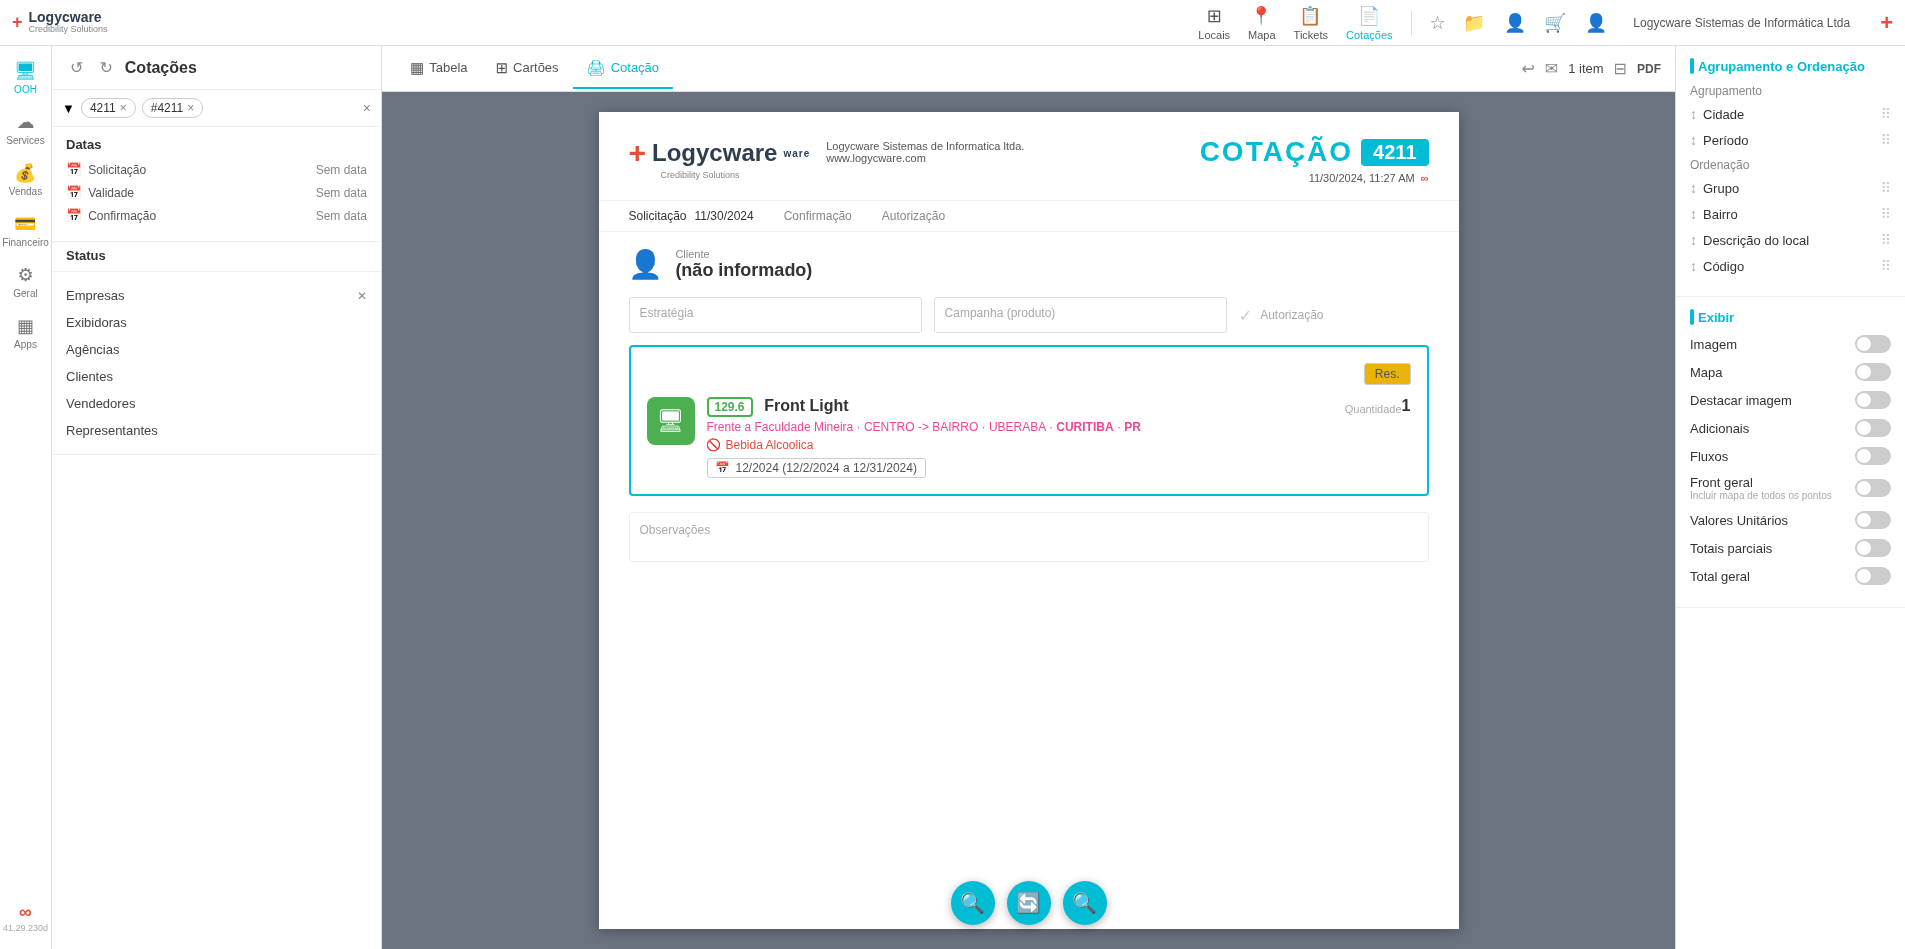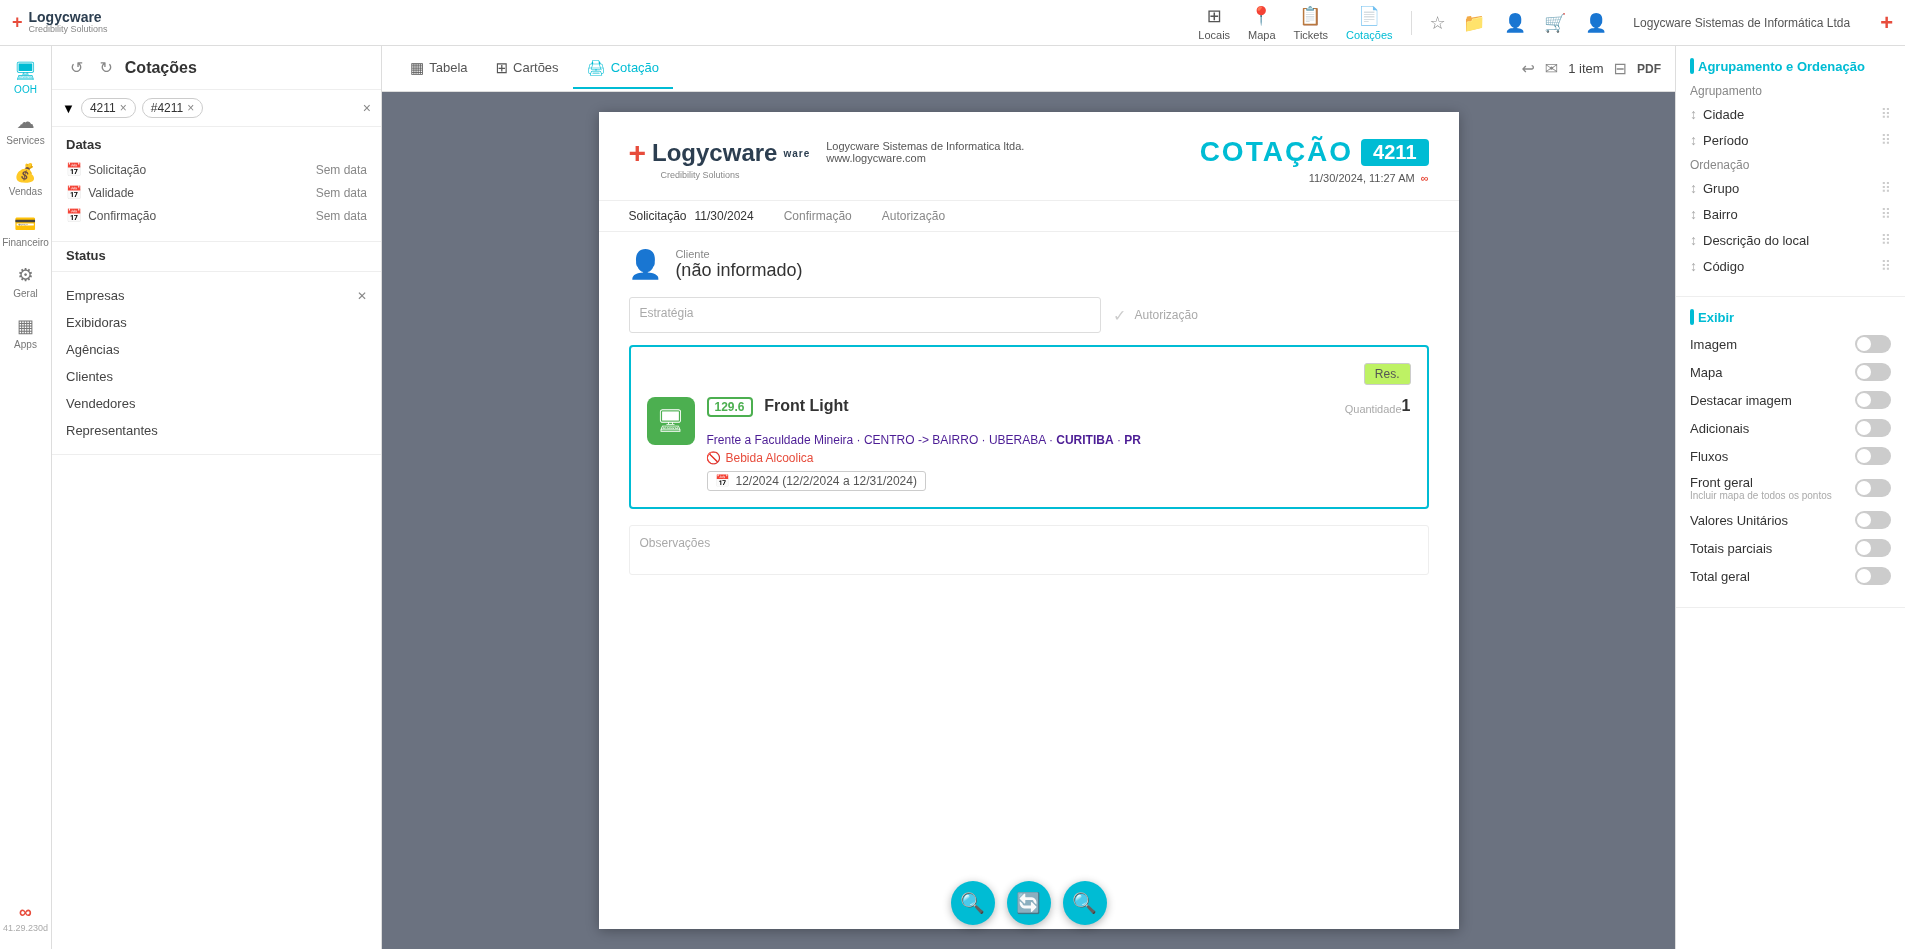--- a/index.html
+++ b/index.html
@@ -115,55 +115,55 @@
     .doc-steps { display: flex; align-items: center; padding: 8px 30px; border-top: 1px solid #eee; border-bottom: 1px solid #eee; gap: 30px; }
     .step-item { display: flex; align-items: center; gap: 8px; color: #888; font-size: 12px; }
     .step-item.active { color: #333; }
     .step-date { font-weight: 400; color: #333; }
 
     
     .doc-client { padding: 16px 30px; display: flex; align-items: center; gap: 12px; }
     .client-icon { font-size: 28px; color: #888; }
     .client-info { display: flex; flex-direction: column; }
     .client-label { font-size: 11px; color: #888; }
-    .client-name { font-size: 18px; font-weight: normal; color: #333; }
+    .client-name { font-size: 18px; font-weight: bold; color: #333; }
 
     
     .doc-fields { display: flex; padding: 0 30px 12px; gap: 12px; }
     .doc-field {
       flex: 1; border: 1px solid #ddd; border-radius: 3px; padding: 8px 10px;
       font-size: 12px; color: #aaa; min-height: 36px;
     }
     .doc-field-with-check { display: flex; align-items: center; gap: 8px; flex: 0.7; }
     .check-icon { color: #ccc; font-size: 16px; }
     .field-label { color: #aaa; font-size: 12px; }
 
     
     .doc-items { padding: 0 30px 16px; }
     .item-card {
       border: 2px solid #00bcd4; border-radius: 4px; padding: 16px;
       position: relative;
     }
     .item-card-header { display: flex; justify-content: flex-end; margin-bottom: 12px; }
     .res-btn {
-      background: #bef264; border: 1px solid #ccc; border-radius: 3px; padding: 3px 10px;
+      background: #eab308; border: 1px solid #ccc; border-radius: 3px; padding: 3px 10px;
       font-size: 12px; color: #555; cursor: pointer;
     }
     .item-main { display: flex; align-items: flex-start; gap: 12px; }
     .item-icon-box {
       width: 48px; height: 48px; background: #4caf50; border-radius: 8px;
       display: flex; align-items: center; justify-content: center; color: #fff; font-size: 22px; flex-shrink: 0;
     }
     .item-details { flex: 1; }
     .item-num-badge {
       display: inline-flex; align-items: center; background: #fff; border: 2px solid #4caf50;
       border-radius: 4px; padding: 1px 6px; font-size: 12px; font-weight: bold; color: #4caf50; margin-right: 8px;
     }
     .item-name { font-size: 16px; font-weight: bold; color: #333; display: inline; }
-    .item-location { font-size: 12px; color: #4c1d95; margin-top: 16px; }
+    .item-location { font-size: 12px; color: #ec4899; margin-top: 3px; }
     .item-restriction { display: flex; align-items: center; gap: 4px; font-size: 12px; color: #e74c3c; margin-top: 4px; }
     .item-restriction .no-icon { color: #e74c3c; }
     .item-period { display: inline-flex; align-items: center; gap: 5px; border: 1px solid #ccc; border-radius: 3px; padding: 2px 8px; font-size: 12px; color: #555; margin-top: 6px; }
     .item-qty { margin-left: auto; display: flex; flex-direction: row; align-items: flex-end; }
     .qty-label { font-size: 11px; color: #aaa; }
     .qty-value { font-size: 16px; font-weight: bold; color: #333; }
 
     
     .doc-obs { padding: 0 30px 16px; }
     .obs-field { border: 1px solid #eee; border-radius: 3px; padding: 10px; font-size: 12px; color: #aaa; min-height: 50px; }
@@ -421,20 +421,21 @@
           <div class="doc-client">
             <span class="client-icon">👤</span>
             <div class="client-info">
               <span class="client-label">Cliente</span>
               <span class="client-name">(não informado)</span>
             </div>
           </div>
 
           <div class="doc-fields">
             <div class="doc-field">Estratégia</div>
+            <div class="doc-field">Campanha (produto)</div>
             <div class="doc-field-with-check">
               <span class="check-icon">✓</span>
               <span class="field-label">Autorização</span>
             </div>
           </div>
 
           <div class="doc-items">
             <div class="item-card">
               <div class="item-card-header">
                 <button class="res-btn">Res.</button>

